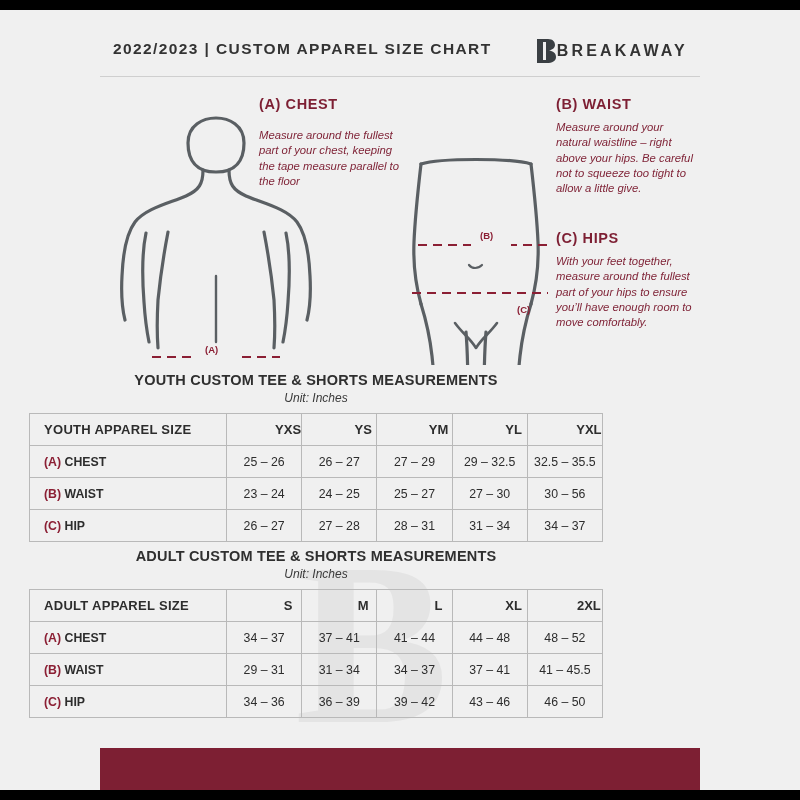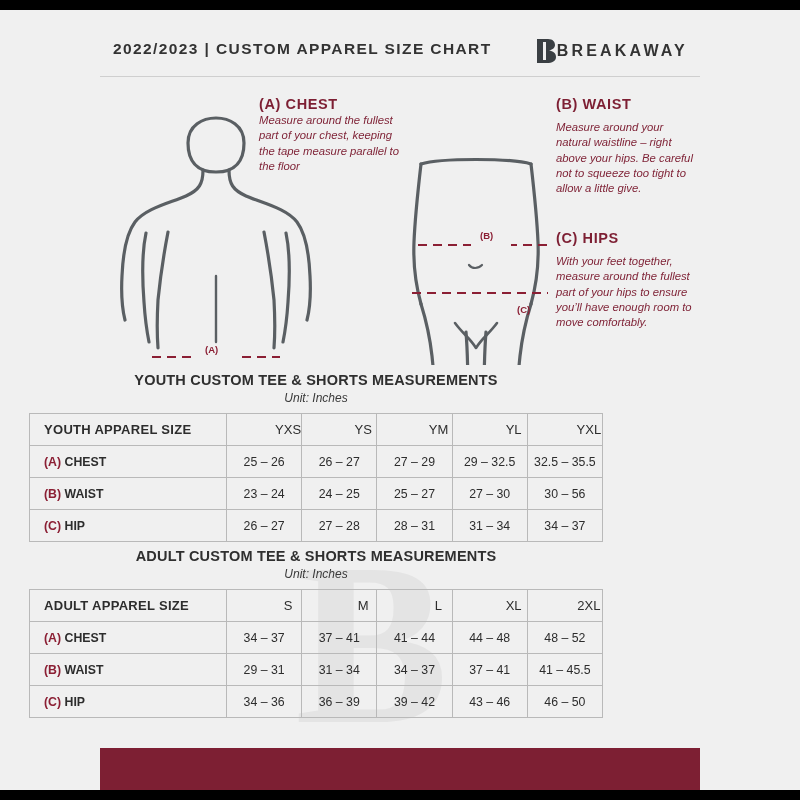--- a/index.html
+++ b/index.html
@@ -141,21 +141,21 @@
     text-align: center;
     padding: 0;
   }
   table.size th.rowhead, table.size td.rowhead {
     text-align: left;
     padding-left: 14px;
     width: 182px;
     font-weight: bold;
   }
   table.size th {
-    font-weight: normal;
+    font-weight: bold;
     font-size: 13px;
     padding-left: 48px;
   }
   table.size th.rowhead {
     letter-spacing: 0.3px;
   }
   .tag { color: #8b1f34; font-weight: bold; }
   .rlab { color: #2d2d2d; font-weight: bold; }
 
   
@@ -241,21 +241,21 @@
 
       <line x1="412" y1="213" x2="548" y2="213" stroke="#8b1f34" stroke-width="2.2" stroke-dasharray="9,6"></line>
     </svg>
 
     <div class="meas-tag" style="left:205px;top:264px;">(A)</div>
     <div class="meas-tag" style="left:480px;top:150px;">(B)</div>
     <div class="meas-tag" style="left:517px;top:224px;">(C)</div>
 
     <div class="blk-chest">
       <div class="label-head">(A) CHEST</div>
-      <div class="label-body" style="margin-top:1px;">Measure around the fullest part of your chest, keeping the tape measure parallel to the floor</div>
+      <div class="label-body" style="margin-top:16px;">Measure around the fullest part of your chest, keeping the tape measure parallel to the floor</div>
     </div>
 
     <div class="blk-waist">
       <div class="label-head">(B) WAIST</div>
       <div class="label-body" style="margin-top:8px;">Measure around your natural waistline – right above your hips. Be careful not to squeeze too tight to allow a little give.</div>
     </div>
 
     <div class="blk-hips">
       <div class="label-head">(C) HIPS</div>
       <div class="label-body" style="margin-top:8px;">With your feet together, measure around the fullest part of your hips to ensure you’ll have enough room to move comfortably.</div>

